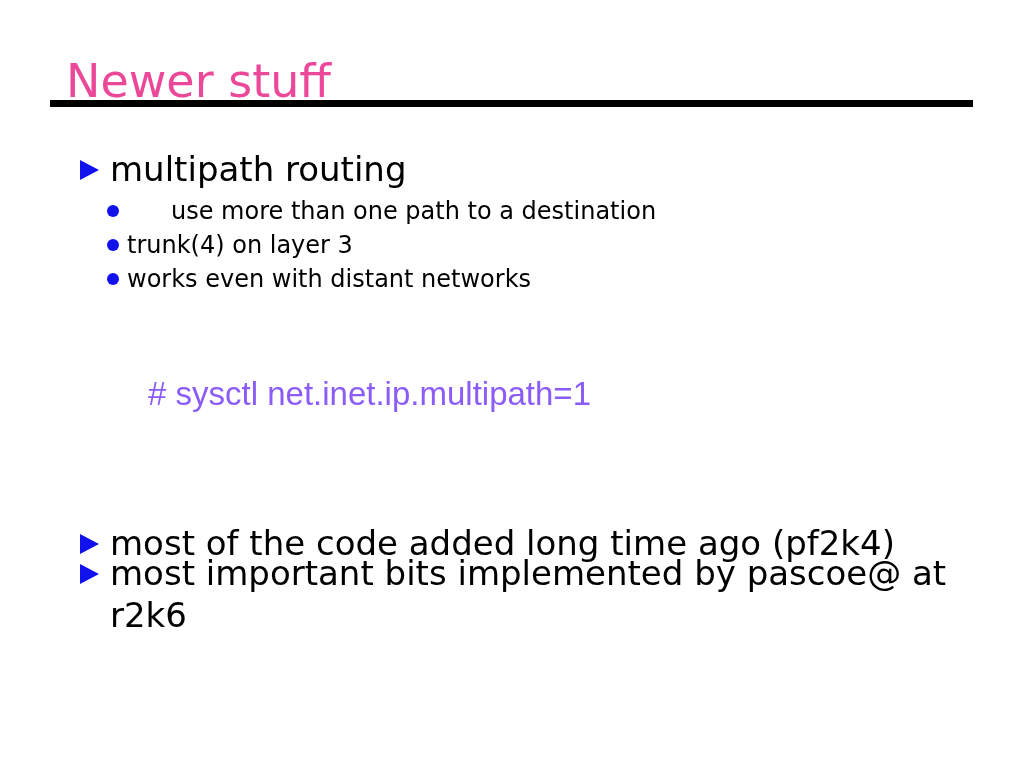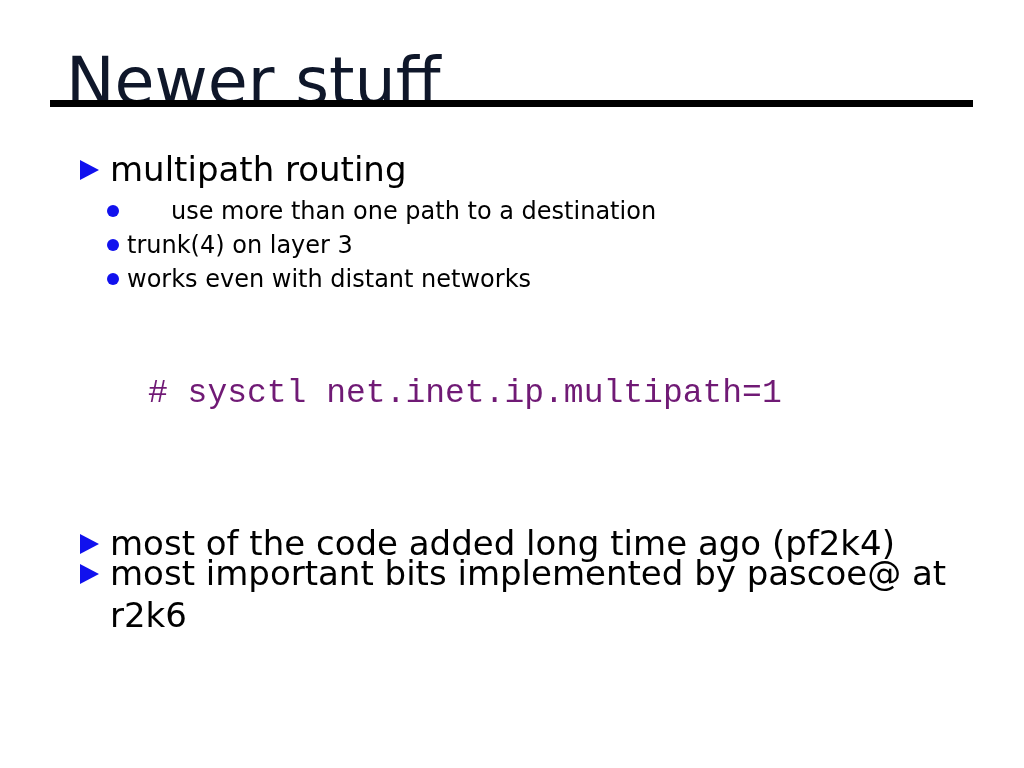--- a/index.html
+++ b/index.html
@@ -17,24 +17,24 @@
   }
   .slide {
     position: absolute;
     inset: 0;
     background: #ffffff;
   }
   .title {
     position: absolute;
     left: 66px;
     top: 52px;
-    font-size: 65px;
+    font-size: 46px;
     line-height: 59px;
     white-space: nowrap;
-    color: #0f172a;
+    color: #ec4899;
   }
   .title-rule {
     position: absolute;
     left: 50px;
     top: 100px;
     width: 923px;
     height: 7px;
     background: #000000;
   }
   .row {
@@ -67,25 +67,25 @@
     border-radius: 50%;
     background: #1111ee;
     margin-top: 11px;
     flex: 0 0 auto;
   }
   .lvl2 .txt { margin-left: 8px; }
   .code {
     position: absolute;
     left: 148px;
     top: 374px;
-    font-family: Liberation Mono, monospace;
+    font-family: Liberation Sans, sans-serif;
     font-size: 33px;
     line-height: 40px;
     white-space: nowrap;
-    color: #701a75;
+    color: #8b5cf6;
   }
   .cont {
     position: absolute;
     left: 110px;
     top: 595px;
     font-size: 34px;
     line-height: 40px;
     white-space: nowrap;
   }
 </style>

